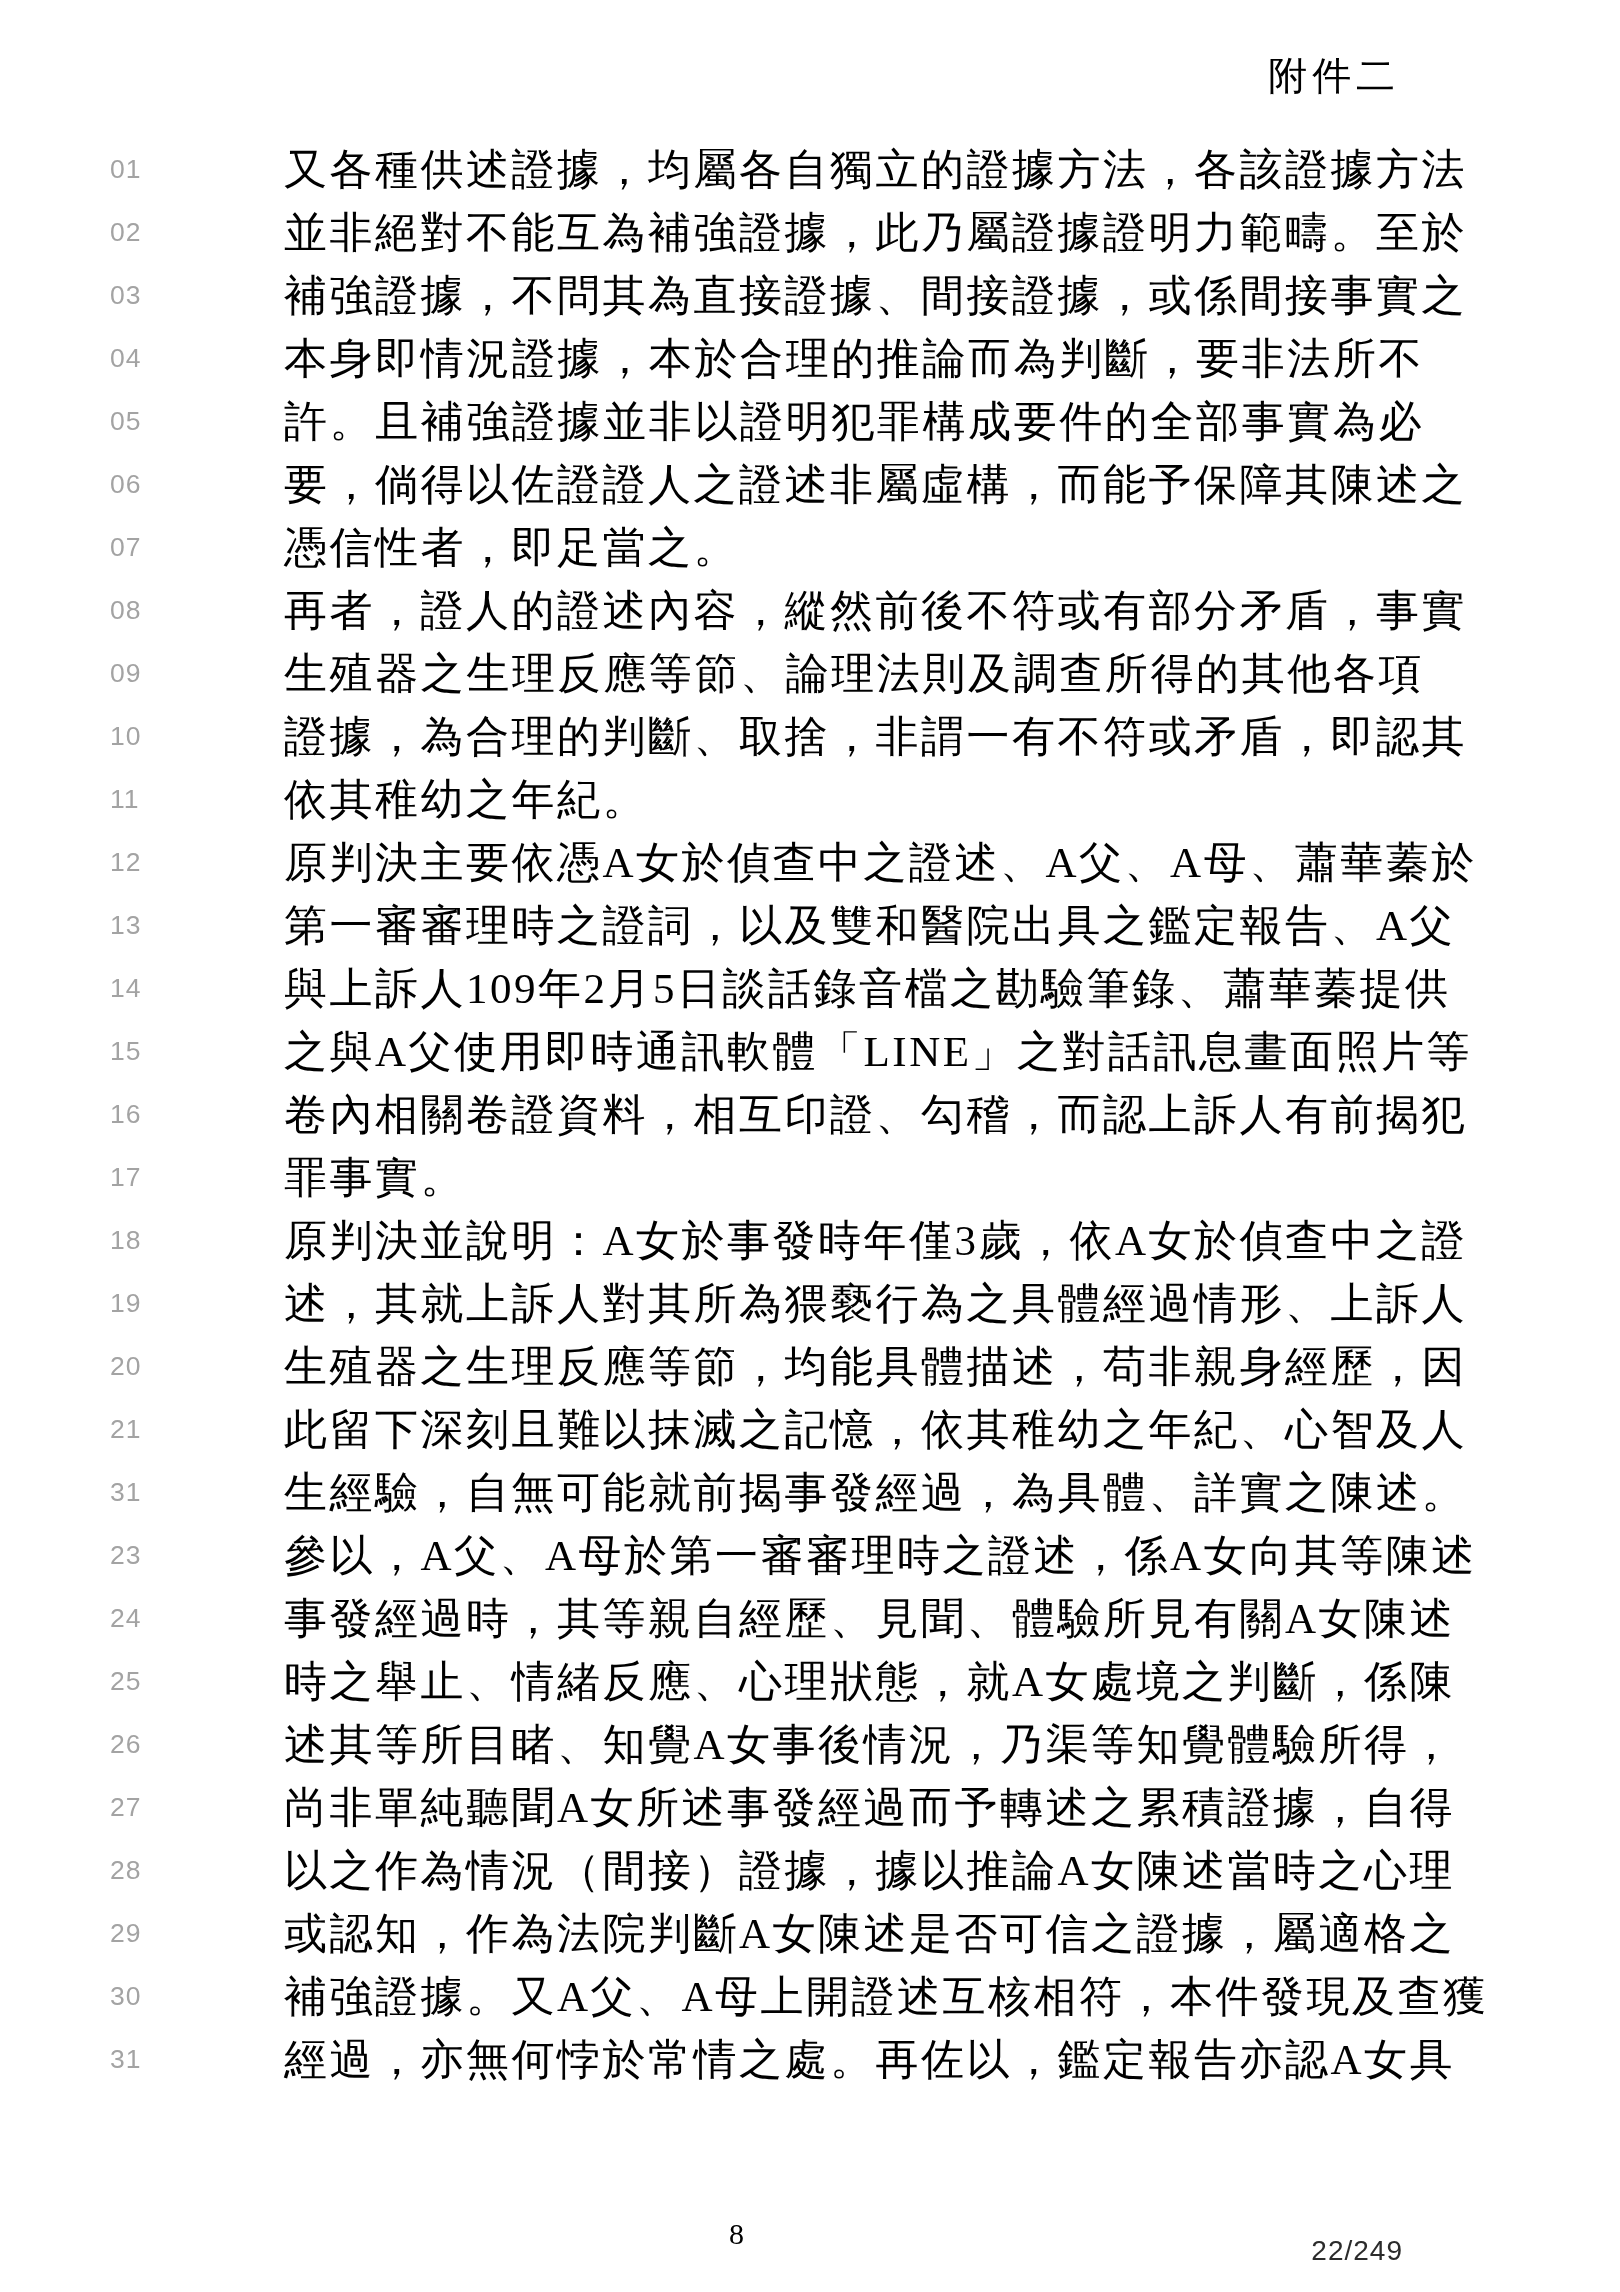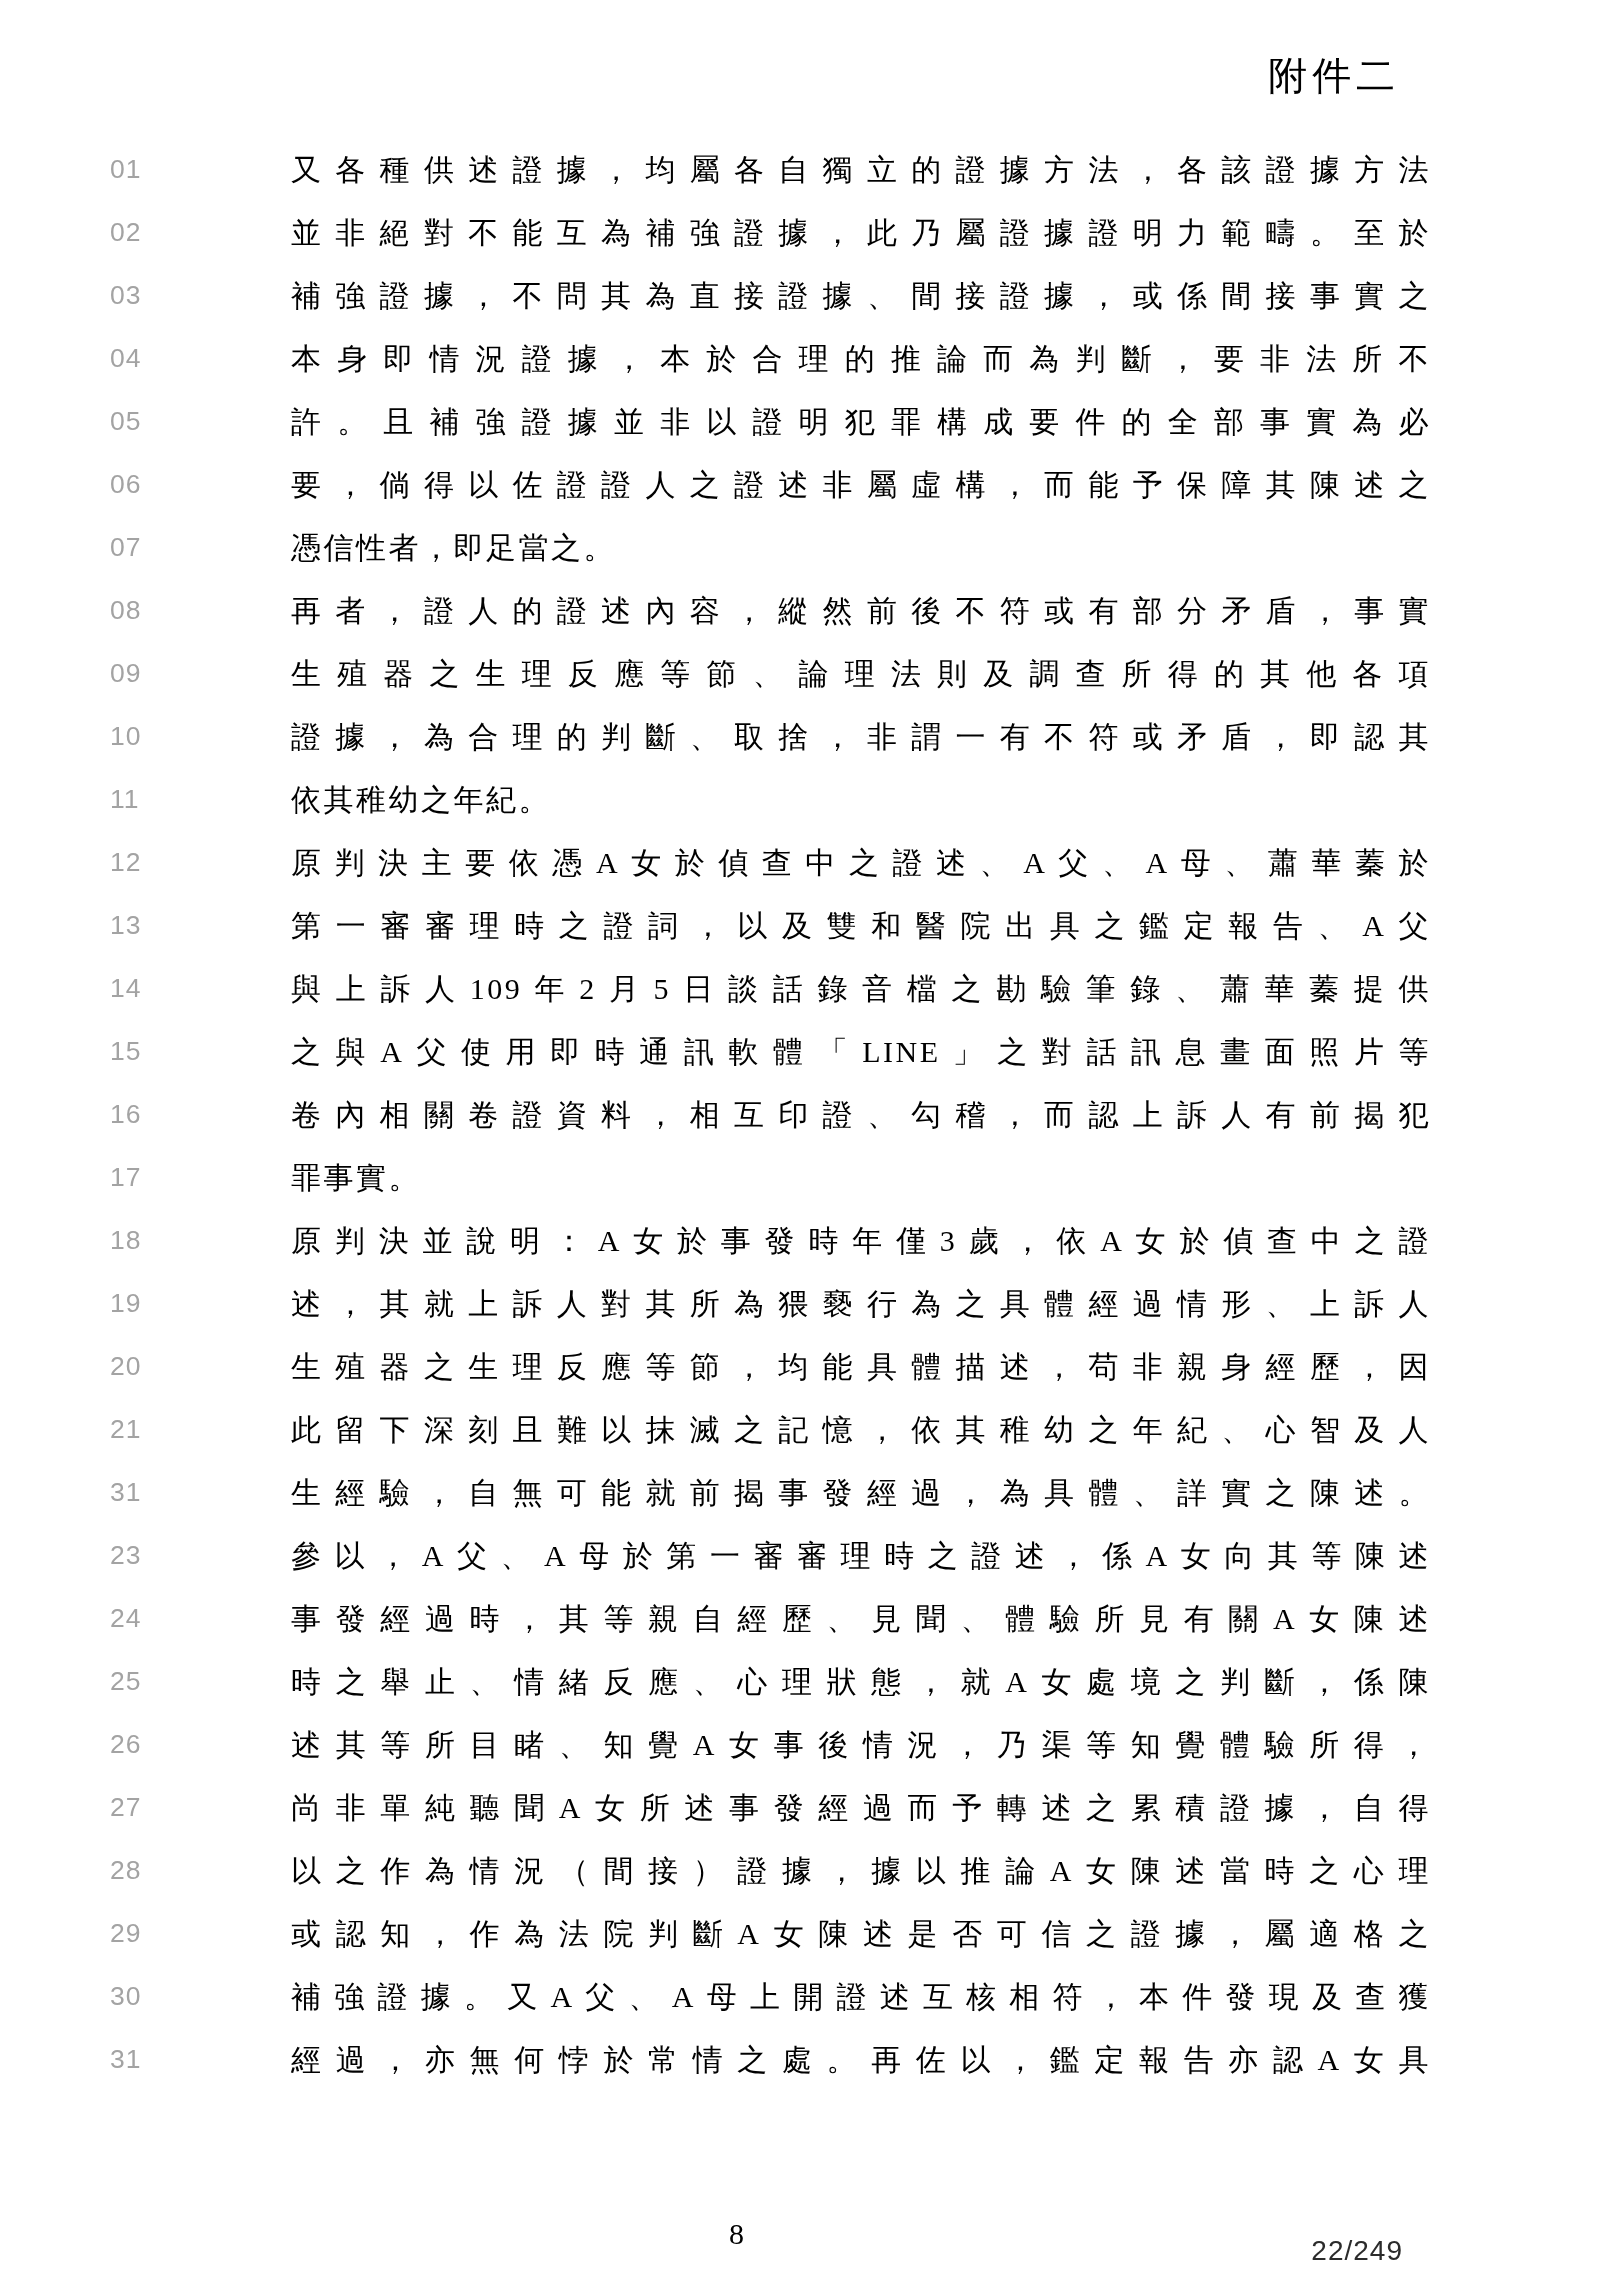--- a/index.html
+++ b/index.html
@@ -46,26 +46,26 @@
     width: 59px;
     height: 63px;
     line-height: 63px;
     font-family: "Liberation Sans", sans-serif;
     font-size: 26.5px;
     color: #a3a3a3;
     letter-spacing: 1px;
   }
   .line-text {
     position: absolute;
-    left: 291px;
+    left: 284px;
     top: 0;
     width: 1140px;
     height: 63px;
     line-height: 63px;
-    font-size: 30px;
+    font-size: 43px;
     letter-spacing: 2.5px;
     font-family: "Liberation Serif", serif;
     color: #000000;
     text-align: justify;
     text-align-last: justify;
     text-justify: inter-character;
   }
   .line-text.short {
     text-align: left;
     text-align-last: left;

